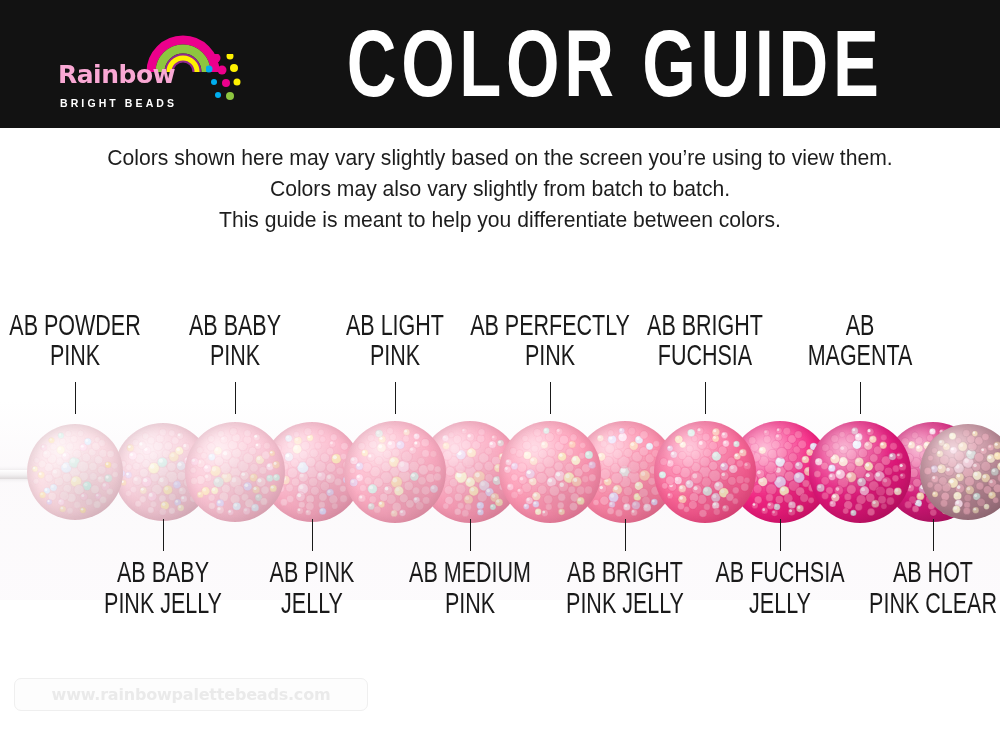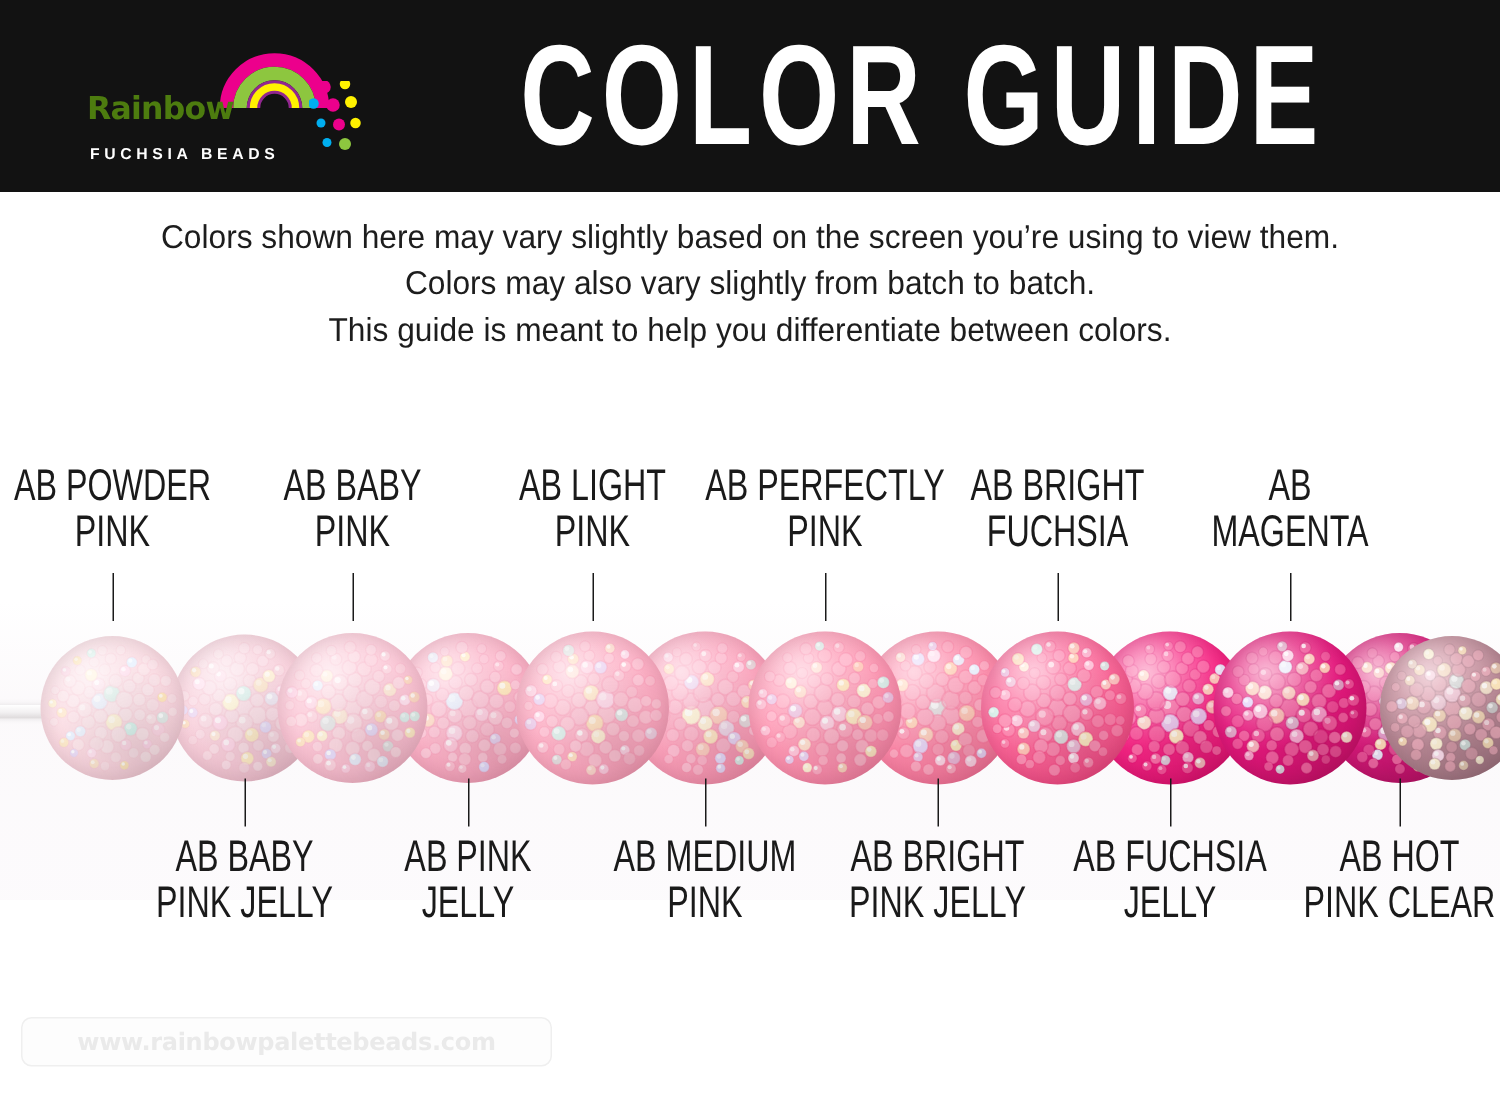--- a/index.html
+++ b/index.html
@@ -19,21 +19,21 @@
   }
   .logo{
     position:absolute;left:58px;top:32px;width:190px;height:72px;
   }
   .logo-rainbow{
     position:absolute;left:88px;top:0px;width:74px;height:40px;overflow:hidden;
   }
   .logo-word{
     position:absolute;left:0px;top:30px;
     font-family:"DejaVu Sans", sans-serif;
-    font-weight:bold;font-size:21px;color:#4d7c0f;letter-spacing:-0.5px;
+    font-weight:bold;font-size:25px;color:#f9a8d4;letter-spacing:-0.5px;
     line-height:1;
   }
   .logo-sub{
     position:absolute;left:2px;top:66px;
     font-family:"Liberation Sans", sans-serif;
     font-weight:bold;font-size:10.5px;color:#ffffff;letter-spacing:3.1px;
     line-height:1;
   }
   .logo-dots{position:absolute;left:148px;top:22px;width:46px;height:52px;}
 
@@ -157,21 +157,21 @@
           <circle cx="16" cy="16" r="4.5" fill="#ec008c"></circle>
           <circle cx="28" cy="14" r="4" fill="#fff200"></circle>
           <circle cx="8" cy="28" r="3" fill="#00aeef"></circle>
           <circle cx="20" cy="29" r="4" fill="#ec008c"></circle>
           <circle cx="31" cy="28" r="3.5" fill="#fff200"></circle>
           <circle cx="12" cy="41" r="3" fill="#00aeef"></circle>
           <circle cx="24" cy="42" r="4" fill="#8dc63f"></circle>
         </svg>
       </div>
       <div class="logo-word">Rainbow</div>
-      <div class="logo-sub">FUCHSIA BEADS</div>
+      <div class="logo-sub">BRIGHT BEADS</div>
     </div>
 
     <div class="title">COLOR GUIDE</div>
   </div>
 
   <div class="desc">
     <div>Colors shown here may vary slightly based on the screen you’re using to view them.</div>
     <div>Colors may also vary slightly from batch to batch.</div>
     <div>This guide is meant to help you differentiate between colors.</div>
   </div>

